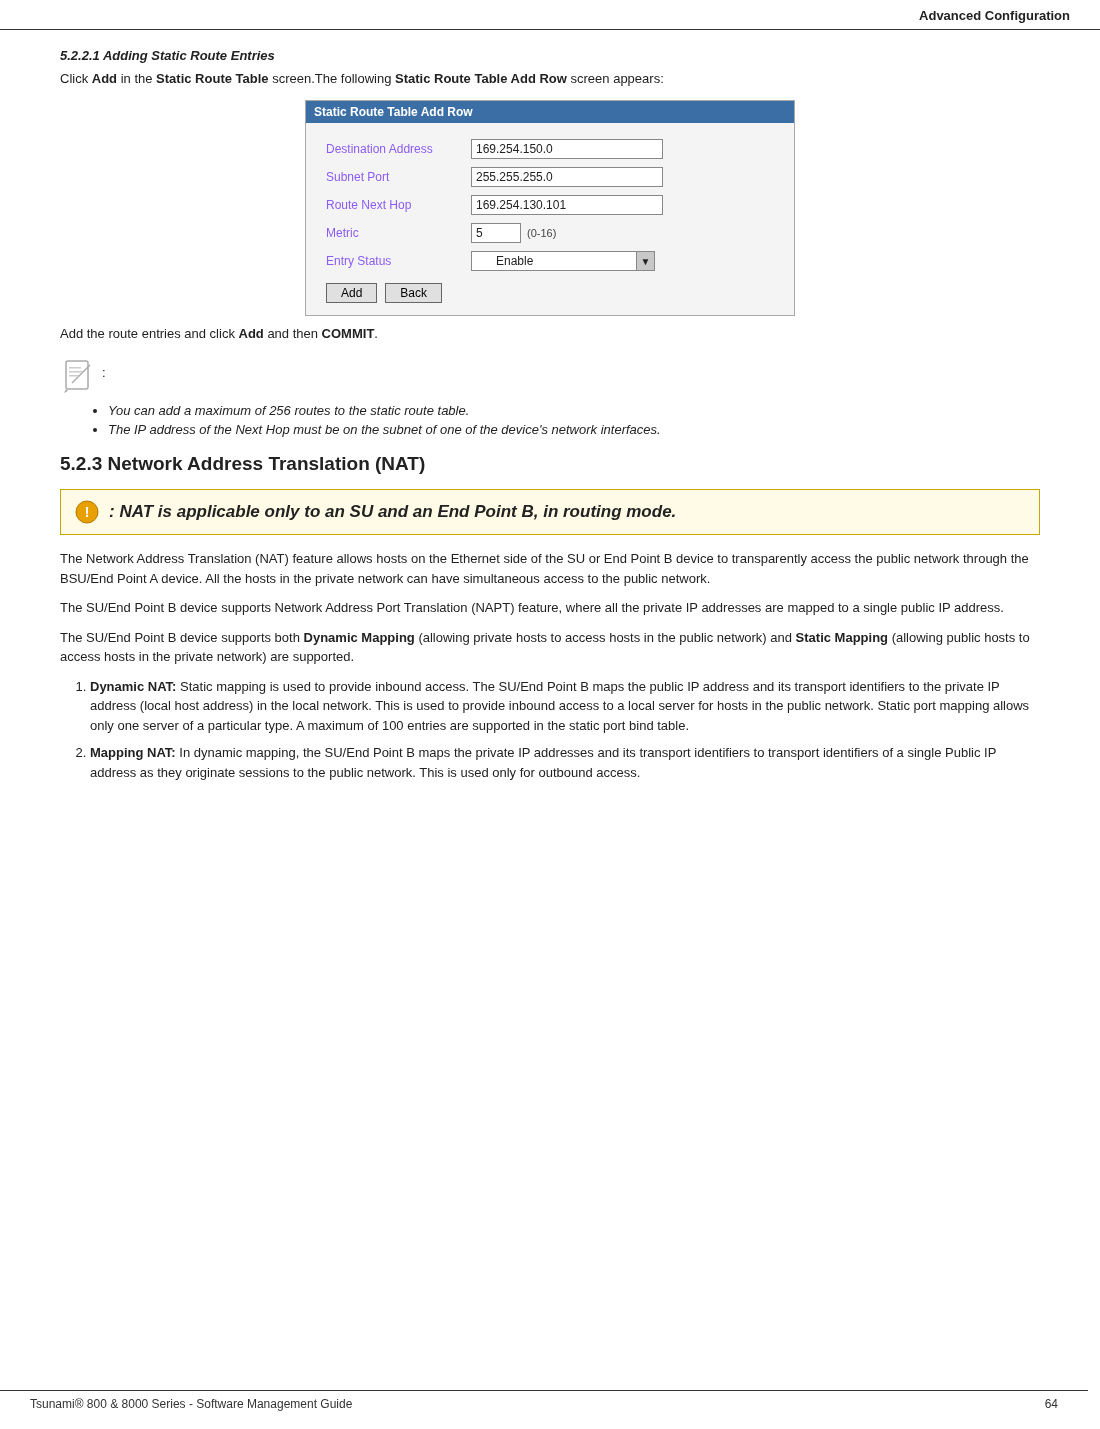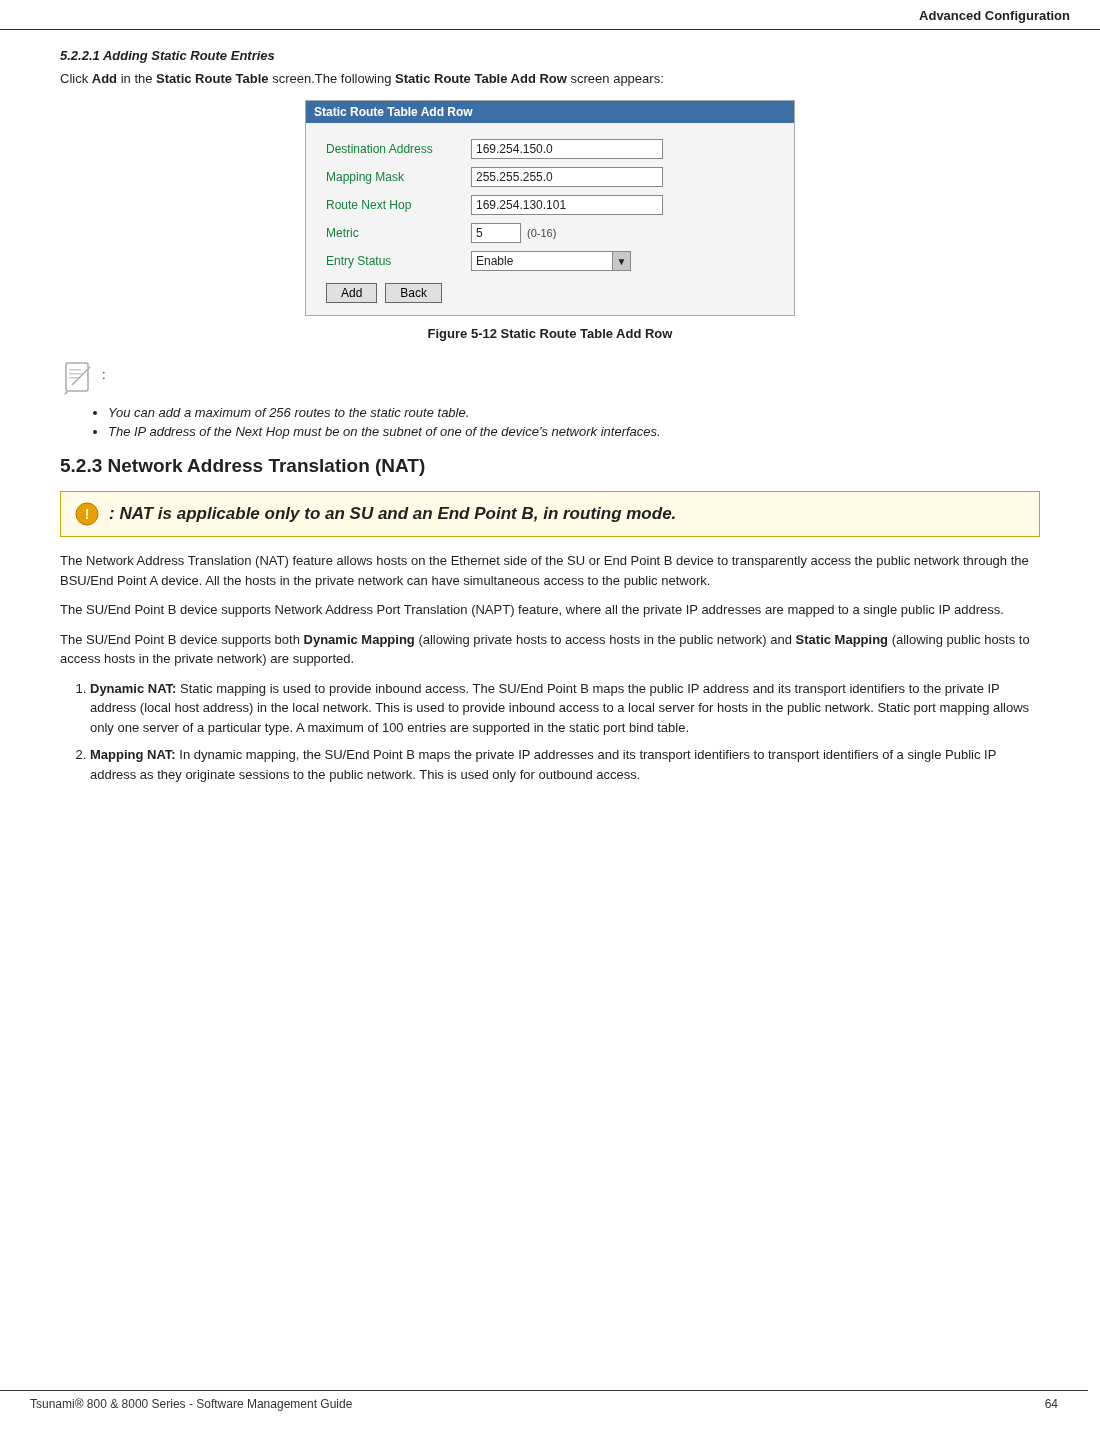--- a/index.html
+++ b/index.html
@@ -67,21 +67,21 @@
 
     .form-row {
       display: flex;
       align-items: center;
       margin-bottom: 8px;
     }
 
     .form-label {
       width: 145px;
       font-size: 12px;
-      color: #15803d;
+      color: #8b5cf6;
       flex-shrink: 0;
     }
 
     .form-input {
       border: 1px solid #888;
       background: #fff;
       height: 20px;
       font-size: 12px;
       padding: 1px 4px;
       color: #222;
@@ -99,23 +99,24 @@
       font-size: 11px;
       color: #444;
       margin-left: 6px;
     }
 
     .form-select-wrapper {
       display: flex;
       align-items: center;
       border: 1px solid #888;
       background: #fff;
-      width: 160px;
+      width: 184px;
       height: 20px;
       position: relative;
+      padding-left: 20px;
     }
 
     .form-select-value {
       font-size: 12px;
       padding: 1px 4px;
       flex: 1;
     }
 
     .form-select-arrow {
       width: 18px;
@@ -271,21 +272,21 @@
   <div class="dialog-box">
     <div class="dialog-titlebar">Static Route Table Add Row</div>
     <div class="dialog-body">
 
       <div class="form-row">
         <span class="form-label">Destination Address</span>
         <input class="form-input form-input-text" type="text" value="169.254.150.0" readonly="" style="">
       </div>
 
       <div class="form-row">
-        <span class="form-label">Mapping Mask</span>
+        <span class="form-label">Subnet Port</span>
         <input class="form-input form-input-text" type="text" value="255.255.255.0" readonly="" style="">
       </div>
 
       <div class="form-row">
         <span class="form-label">Route Next Hop</span>
         <input class="form-input form-input-text" type="text" value="169.254.130.101" readonly="" style="">
       </div>
 
       <div class="form-row">
         <span class="form-label">Metric</span>
@@ -302,22 +303,24 @@
       </div>
 
       <div class="dialog-buttons">
         <button class="dialog-btn">Add</button>
         <button class="dialog-btn">Back</button>
       </div>
 
     </div>
   </div>
 
-  <div class="figure-caption">Figure 5-12 Static Route Table Add Row</div>
-
+
+  <p class="after-figure-text">
+    Add the route entries and click <strong>Add</strong> and then <strong>COMMIT</strong>.
+  </p>
 
   <div class="note-icon-block">
 
     <svg class="note-icon" viewBox="0 0 38 38" xmlns="http://www.w3.org/2000/svg">
       <rect x="6" y="4" width="22" height="28" rx="2" ry="2" fill="#fff" stroke="#aaa" stroke-width="1.5"></rect>
       <polygon points="6,32 4,36 8,34" fill="#aaa"></polygon>
       <line x1="12" y1="26" x2="26" y2="12" stroke="#aaa" stroke-width="1.5"></line>
       <line x1="26" y1="12" x2="30" y2="8" stroke="#aaa" stroke-width="1.5"></line>
       <rect x="9" y="10" width="12" height="1.5" fill="#ccc"></rect>
       <rect x="9" y="14" width="14" height="1.5" fill="#ccc"></rect>

